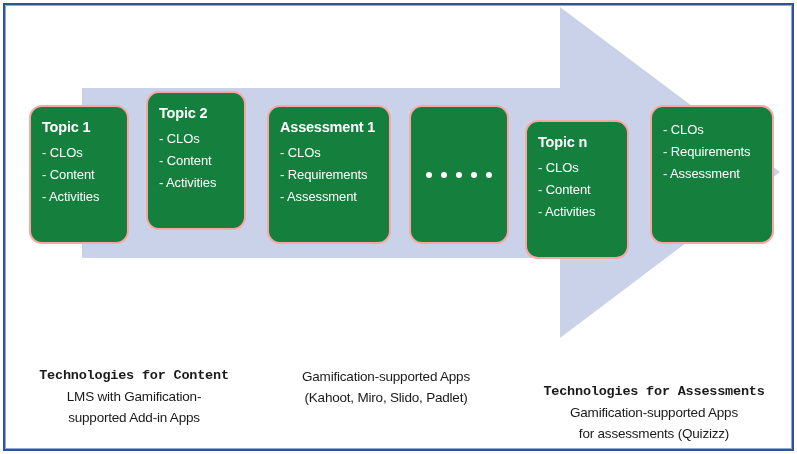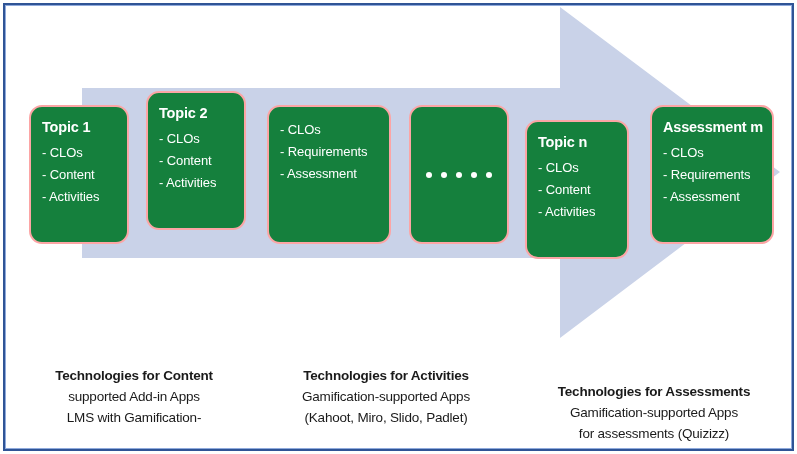--- a/index.html
+++ b/index.html
@@ -101,20 +101,21 @@
     position: absolute;
     text-align: center;
     color: #1a1a1a;
   }
   .caption-title {
     font-weight: bold;
     font-size: 13.5px;
     line-height: 20px;
     letter-spacing: -0.2px;
     white-space: nowrap;
+    font-family: Liberation Mono, monospace;
   }
   .caption-line {
     font-size: 13.5px;
     line-height: 21px;
     letter-spacing: -0.2px;
     white-space: nowrap;
   }
 </style>
 </head>
 <body>
@@ -135,20 +136,21 @@
   </div>
 
   <div class="card" style="left:146px; top:91px; width:100px; height:139px;">
     <div class="card-title">Topic 2</div>
     <div class="card-line">- CLOs</div>
     <div class="card-line">- Content</div>
     <div class="card-line">- Activities</div>
   </div>
 
   <div class="card" style="left:267px; top:105px; width:124px; height:139px;">
+    <div class="card-title">Assessment 1</div>
     <div class="card-line">- CLOs</div>
     <div class="card-line">- Requirements</div>
     <div class="card-line">- Assessment</div>
   </div>
 
   <div class="card card-ellipsis" style="left:409px; top:105px; width:100px; height:139px;">
     <div class="dots">
       <span class="dot"></span>
       <span class="dot"></span>
       <span class="dot"></span>
@@ -158,34 +160,32 @@
   </div>
 
   <div class="card" style="left:525px; top:120px; width:104px; height:139px;">
     <div class="card-title">Topic n</div>
     <div class="card-line">- CLOs</div>
     <div class="card-line">- Content</div>
     <div class="card-line">- Activities</div>
   </div>
 
   <div class="card" style="left:650px; top:105px; width:124px; height:139px;">
-    <div class="card-title">Assessment m</div>
     <div class="card-line">- CLOs</div>
     <div class="card-line">- Requirements</div>
     <div class="card-line">- Assessment</div>
   </div>
 
   <div class="caption" style="left:24px; top:366px; width:220px;">
     <div class="caption-title">Technologies for Content</div>
+    <div class="caption-line">LMS with Gamification-</div>
     <div class="caption-line">supported Add-in Apps</div>
-    <div class="caption-line">LMS with Gamification-</div>
   </div>
 
   <div class="caption" style="left:276px; top:366px; width:220px;">
-    <div class="caption-title">Technologies for Activities</div>
     <div class="caption-line">Gamification-supported Apps</div>
     <div class="caption-line">(Kahoot, Miro, Slido, Padlet)</div>
   </div>
 
   <div class="caption" style="left:538px; top:382px; width:232px;">
     <div class="caption-title">Technologies for Assessments</div>
     <div class="caption-line">Gamification-supported Apps</div>
     <div class="caption-line">for assessments (Quizizz)</div>
   </div>
 

